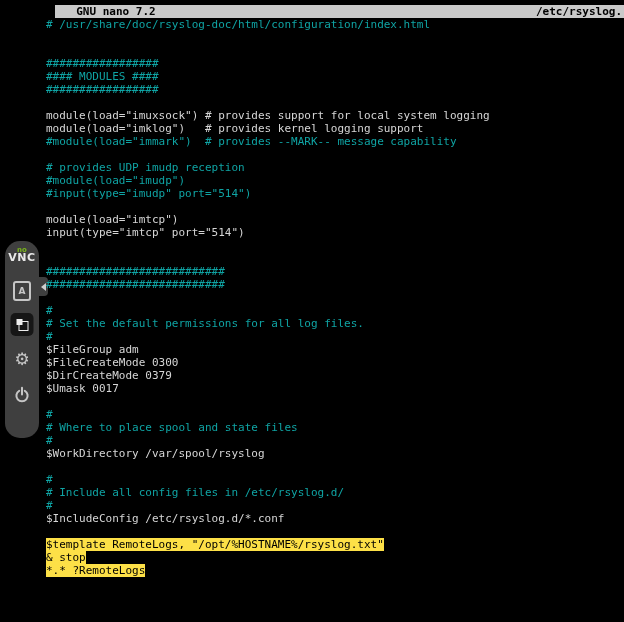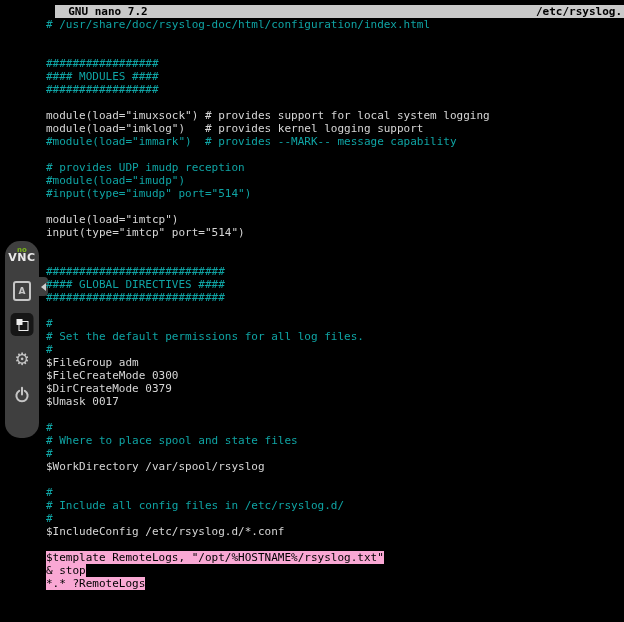--- a/index.html
+++ b/index.html
@@ -5,29 +5,29 @@
   html,body{margin:0;padding:0;background:#000;}
   .screen{
     position:relative;width:624px;height:622px;background:#000;overflow:hidden;
     font-family:"DejaVu Sans Mono",monospace;
   }
   
   .terminal{position:absolute;left:46px;top:5px;right:0;bottom:0;}
   .titlebar{
     display:flex;justify-content:space-between;align-items:center;
     background:#c9c9c9;color:#000;height:13px;font-size:11px;line-height:13px;
-    margin-left:9px;padding:0 2px 0 0;white-space:pre;font-weight:bold;
+    margin-left:9px;padding:0 2px 0 8px;white-space:pre;font-weight:bold;
   }
   .titlebar span{white-space:pre;}
   .lines{margin:0;padding:0;}
   .line{height:13px;font-size:11px;line-height:13px;white-space:pre;color:#d6d6d6;}
   .line.c{color:#0fa4a4;}
   .line.w{color:#d6d6d6;}
   .line.b{color:#d6d6d6;}
-  .selspan{background:#f9a8d4;color:#000;}
+  .selspan{background:#fde047;color:#000;}
   
   .vnc-panel{
     position:absolute;left:5px;top:241px;width:34px;height:197px;
     background:#3f3f3f;border-radius:15px;box-shadow:0 0 2px #000;
   }
   .logo{position:absolute;top:5px;left:0;right:0;text-align:center;line-height:8px;}
   .logo-no{display:block;color:#7ab51d;font-size:7px;font-weight:bold;font-family:"DejaVu Sans",sans-serif;}
   .logo-vnc{display:block;color:#e9e9e9;font-size:11px;font-weight:bold;letter-spacing:.5px;font-family:"DejaVu Sans",sans-serif;}
   .btn{
     position:absolute;left:50%;transform:translateX(-50%);
@@ -101,21 +101,20 @@
         <div class="line b"></div>
         <div class="line c"># provides UDP imudp reception</div>
         <div class="line c">#module(load="imudp")</div>
         <div class="line c">#input(type="imudp" port="514")</div>
         <div class="line b"></div>
         <div class="line w">module(load="imtcp")</div>
         <div class="line w">input(type="imtcp" port="514")</div>
         <div class="line b"></div>
         <div class="line b"></div>
         <div class="line c">###########################</div>
-        <div class="line c">#### GLOBAL DIRECTIVES ####</div>
         <div class="line c">###########################</div>
         <div class="line b"></div>
         <div class="line c">#</div>
         <div class="line c"># Set the default permissions for all log files.</div>
         <div class="line c">#</div>
         <div class="line w">$FileGroup adm</div>
         <div class="line w">$FileCreateMode 0300</div>
         <div class="line w">$DirCreateMode 0379</div>
         <div class="line w">$Umask 0017</div>
         <div class="line b"></div>

